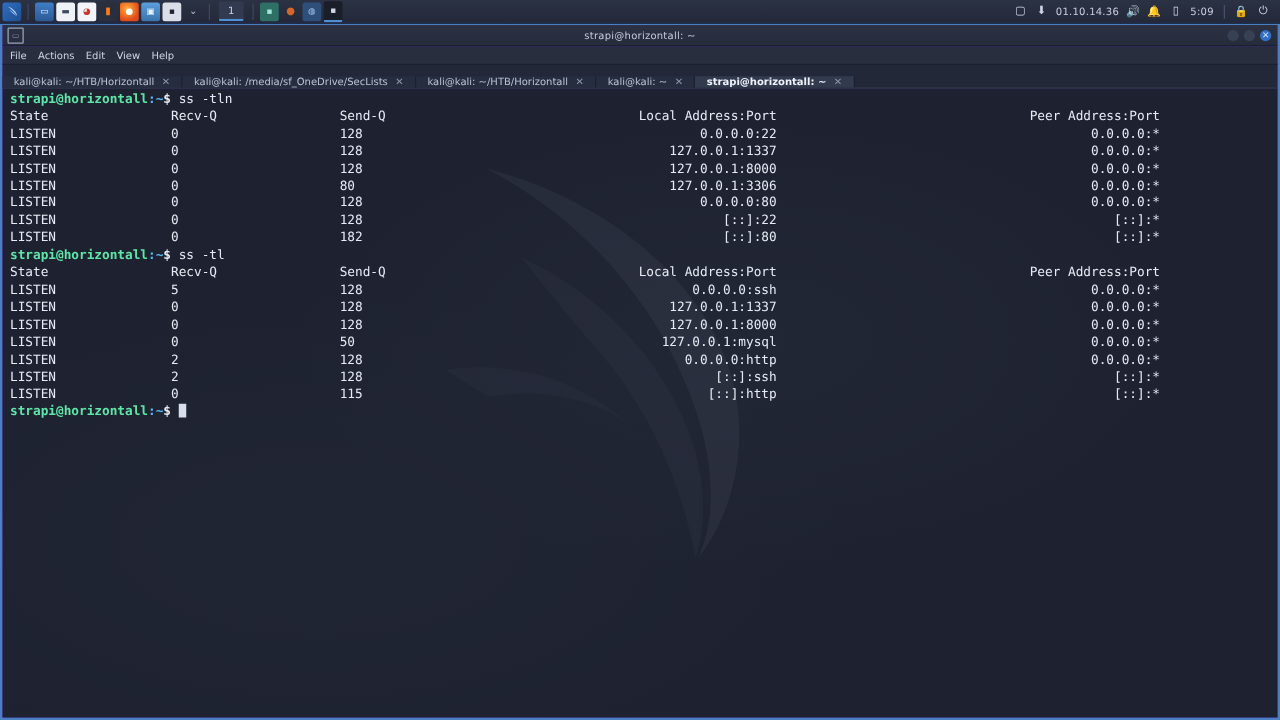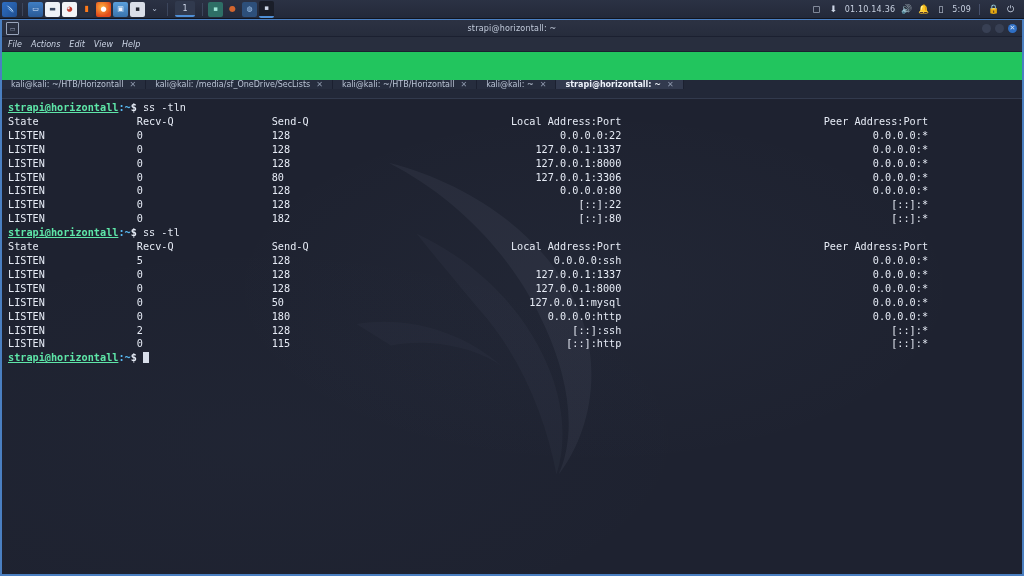--- a/index.html
+++ b/index.html
@@ -47,21 +47,21 @@
   .tray-ico{
     width:13px;height:14px;display:flex;align-items:center;justify-content:center;
     color:#cdd6e6;font-size:9px;margin:0 2px;
   }
   .tray-sep{width:1px;height:11px;background:#46506a;margin:0 5px;}
   
   #win{
     position:absolute;left:0;top:18px;width:1024px;height:558px;
     border:2px solid #4a7fc1;
     box-sizing:border-box;
-    background:#22c55e;
+    background:#6d28d9;
     display:flex;flex-direction:column;
     z-index:20;
   }
   #titlebar{
     height:16px;min-height:16px;
     background:linear-gradient(#2c3243,#262c3c);
     display:flex;align-items:center;position:relative;
     border-bottom:1px solid #1b2030;
   }
   #titlebar .tb-app{
@@ -75,27 +75,26 @@
     font-size:8px;color:#c3ccdc;letter-spacing:.2px;
   }
   .wbtns{margin-left:auto;display:flex;align-items:center;gap:4px;padding-right:5px;}
   .wbtn{width:9px;height:9px;border-radius:50%;background:#384054;}
   .wbtn.close{background:#2f6fc4;display:flex;align-items:center;justify-content:center;
     color:#cfe0f5;font-size:7px;line-height:1;}
   #menubar{
     height:14px;min-height:14px;background:#282e3e;
     display:flex;align-items:center;padding-left:6px;gap:9px;
     border-bottom:1px solid #1b2030;
-    font-style:italic;
   }
   #menubar span{font-size:8px;color:#cbd4e4;}
   #tabbar{
     height:18px;min-height:18px;background:#222838;
-    display:flex;align-items:flex-start;
-    border-bottom:1px solid #2f3purple;border-bottom:1px solid #323a4d;margin-top:28px;
+    display:flex;align-items:flex-end;
+    border-bottom:1px solid #2f3purple;border-bottom:1px solid #323a4d;
   }
   .tab{
     display:flex;align-items:center;gap:6px;
     padding:0 9px;font-size:8px;color:#b9c3d4;
     background:#262d3e;border-right:1px solid #1b2030;
     white-space:nowrap;
   }
   .tab.active{background:#323a4e;color:#eef3fb;font-weight:bold;}
   .tab .x{font-size:8px;color:#8c97ab;}
   
@@ -109,21 +108,21 @@
       radial-gradient(ellipse at 58% 40%, rgba(150,175,210,0.030) 0%, rgba(150,175,210,0) 45%),
       radial-gradient(ellipse at 25% 72%, rgba(120,150,190,0.022) 0%, rgba(120,150,190,0) 42%);
   }
   #dragon2{position:absolute;left:290px;top:10px;width:430px;height:430px;opacity:.05;}
   pre#screen{
     position:relative;margin:0;padding:2px 0 0 6px;
     font-family:"DejaVu Sans Mono","Liberation Mono",monospace;
     font-size:10.2px;line-height:13.9px;
     color:#d6dbe6;white-space:pre;letter-spacing:0px;
   }
-  .u{color:#5ee6a8;font-weight:bold;text-decoration:underline;}
+  .u{color:#5ee6a8;font-weight:bold;}
   .p{color:#57b8f0;font-weight:bold;}
   .d{color:#e6ebf5;font-weight:bold;}
   .c{color:#e6ebf5;}
   .cur{
     display:inline-block;width:6px;height:11px;
     background:#d8deea;vertical-align:-2px;
   }
 </style>
 </head>
 <body>
@@ -257,18 +256,18 @@
 <span class="c">LISTEN               0                     80                                         127.0.0.1:3306                                         0.0.0.0:*</span>
 <span class="c">LISTEN               0                     128                                            0.0.0.0:80                                         0.0.0.0:*</span>
 <span class="c">LISTEN               0                     128                                               [::]:22                                            [::]:*</span>
 <span class="c">LISTEN               0                     182                                               [::]:80                                            [::]:*</span>
 <span class="u">strapi@horizontall</span><span class="p">:~</span><span class="d">$</span><span class="c"> ss -tl</span>
 <span class="c">State                Recv-Q                Send-Q                                 Local Address:Port                                 Peer Address:Port</span>
 <span class="c">LISTEN               5                     128                                           0.0.0.0:ssh                                         0.0.0.0:*</span>
 <span class="c">LISTEN               0                     128                                        127.0.0.1:1337                                         0.0.0.0:*</span>
 <span class="c">LISTEN               0                     128                                        127.0.0.1:8000                                         0.0.0.0:*</span>
 <span class="c">LISTEN               0                     50                                        127.0.0.1:mysql                                         0.0.0.0:*</span>
-<span class="c">LISTEN               0                     180                                          0.0.0.0:http                                         0.0.0.0:*</span>
+<span class="c">LISTEN               2                     128                                          0.0.0.0:http                                         0.0.0.0:*</span>
 <span class="c">LISTEN               2                     128                                              [::]:ssh                                            [::]:*</span>
 <span class="c">LISTEN               0                     115                                             [::]:http                                            [::]:*</span>
 <span class="u">strapi@horizontall</span><span class="p">:~</span><span class="d">$</span> <span class="cur"></span></pre>
   </div>
 </div>
 
 </body></html>

